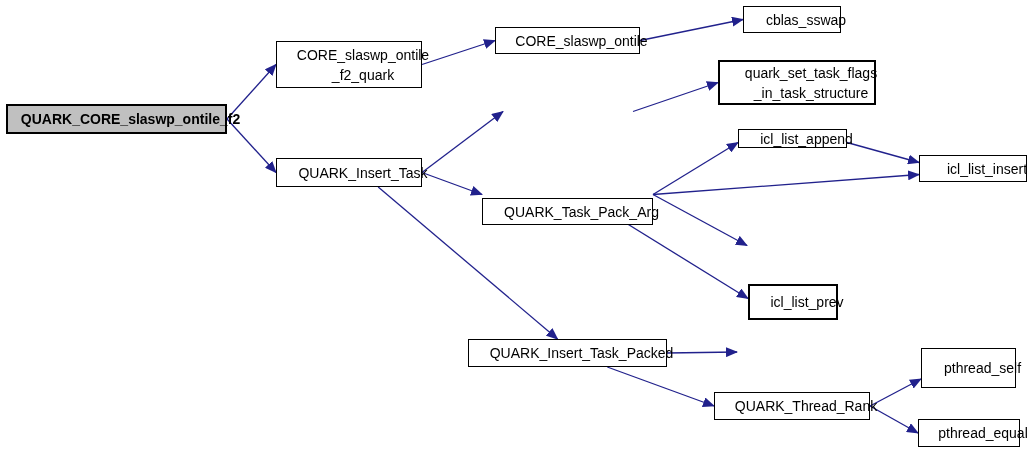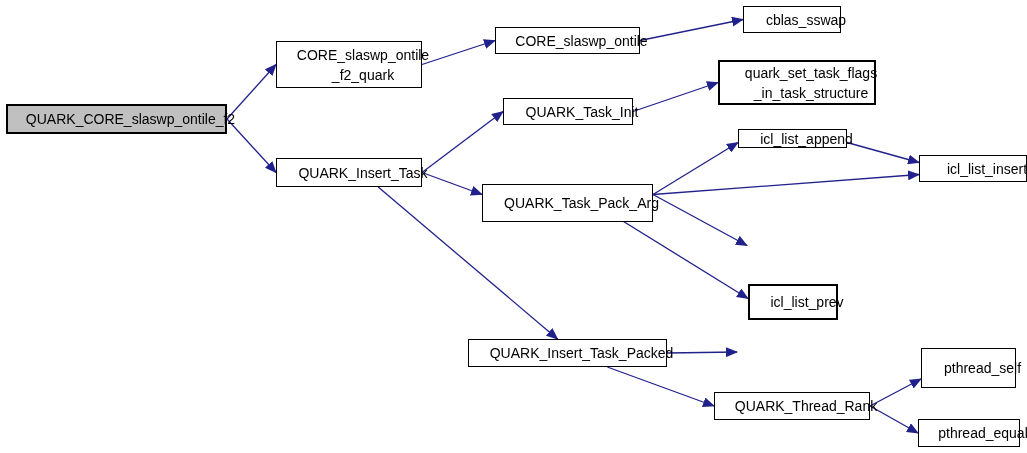--- a/index.html
+++ b/index.html
@@ -67,37 +67,36 @@
       <line x1="653" y1="194.5" x2="919" y2="174.5" stroke="#21218c" stroke-width="1.3" marker-end="url(#arrow)"></line>
       <line x1="653" y1="194.5" x2="747" y2="245.5" stroke="#21218c" stroke-width="1.3" marker-end="url(#arrow)"></line>
       <line x1="601.7" y1="208" x2="748" y2="298.5" stroke="#21218c" stroke-width="1.3" marker-end="url(#arrow)"></line>
       <line x1="847" y1="142.5" x2="919" y2="162.5" stroke="#21218c" stroke-width="1.3" marker-end="url(#arrow)"></line>
       <line x1="667" y1="353" x2="737" y2="352" stroke="#21218c" stroke-width="1.3" marker-end="url(#arrow)"></line>
       <line x1="607.3" y1="367" x2="714" y2="406" stroke="#21218c" stroke-width="1.3" marker-end="url(#arrow)"></line>
       <line x1="870" y1="406" x2="921" y2="379" stroke="#21218c" stroke-width="1.3" marker-end="url(#arrow)"></line>
       <line x1="870" y1="406" x2="918" y2="433" stroke="#21218c" stroke-width="1.3" marker-end="url(#arrow)"></line>
     </svg>
 
-  <div class="node main" style="left: 6px; top: 104px; width: 221px; height: 30px; background: rgb(192, 192, 192);">QUARK_CORE_slaswp_ontile_f2</div>
+  <div class="node main" style="left: 6px; top: 104px; width: 221px; height: 30px; background: rgb(192, 192, 192); font-weight: bold;">QUARK_CORE_slaswp_ontile_f2</div>
 
   <div class="node" style="left:276px;top:41px;width:146px;height:47px">CORE_slaswp_ontile
 _f2_quark</div>
 
   <div class="node" style="left:495px;top:27px;width:145px;height:27px">CORE_slaswp_ontile</div>
 
   <div class="node" style="left:743px;top:6px;width:98px;height:27px">cblas_sswap</div>
 
   <div class="node" style="left:276px;top:158px;width:146px;height:29px">QUARK_Insert_Task</div>
 
-  <div class="node" style="left:503px;top:98px;width:130px;height:27px">QUARK_Task_Init</div>
 
   <div class="node thick" style="left:718px;top:60px;width:158px;height:45px">quark_set_task_flags
 _in_task_structure</div>
 
-  <div class="node" style="left:482px;top:184px;width:171px;height:38px">QUARK_Task_Pack_Arg</div>
+  <div class="node" style="left:482px;top:198px;width:171px;height:27px">QUARK_Task_Pack_Arg</div>
 
   <div class="node" style="left:738px;top:129px;width:109px;height:19px">icl_list_append</div>
 
   <div class="node" style="left:919px;top:155px;width:108px;height:27px">icl_list_insert</div>
 
 
   <div class="node thick" style="left:748px;top:284px;width:90px;height:36px">icl_list_prev</div>
 
   <div class="node" style="left:468px;top:339px;width:199px;height:28px">QUARK_Insert_Task_Packed</div>
 

